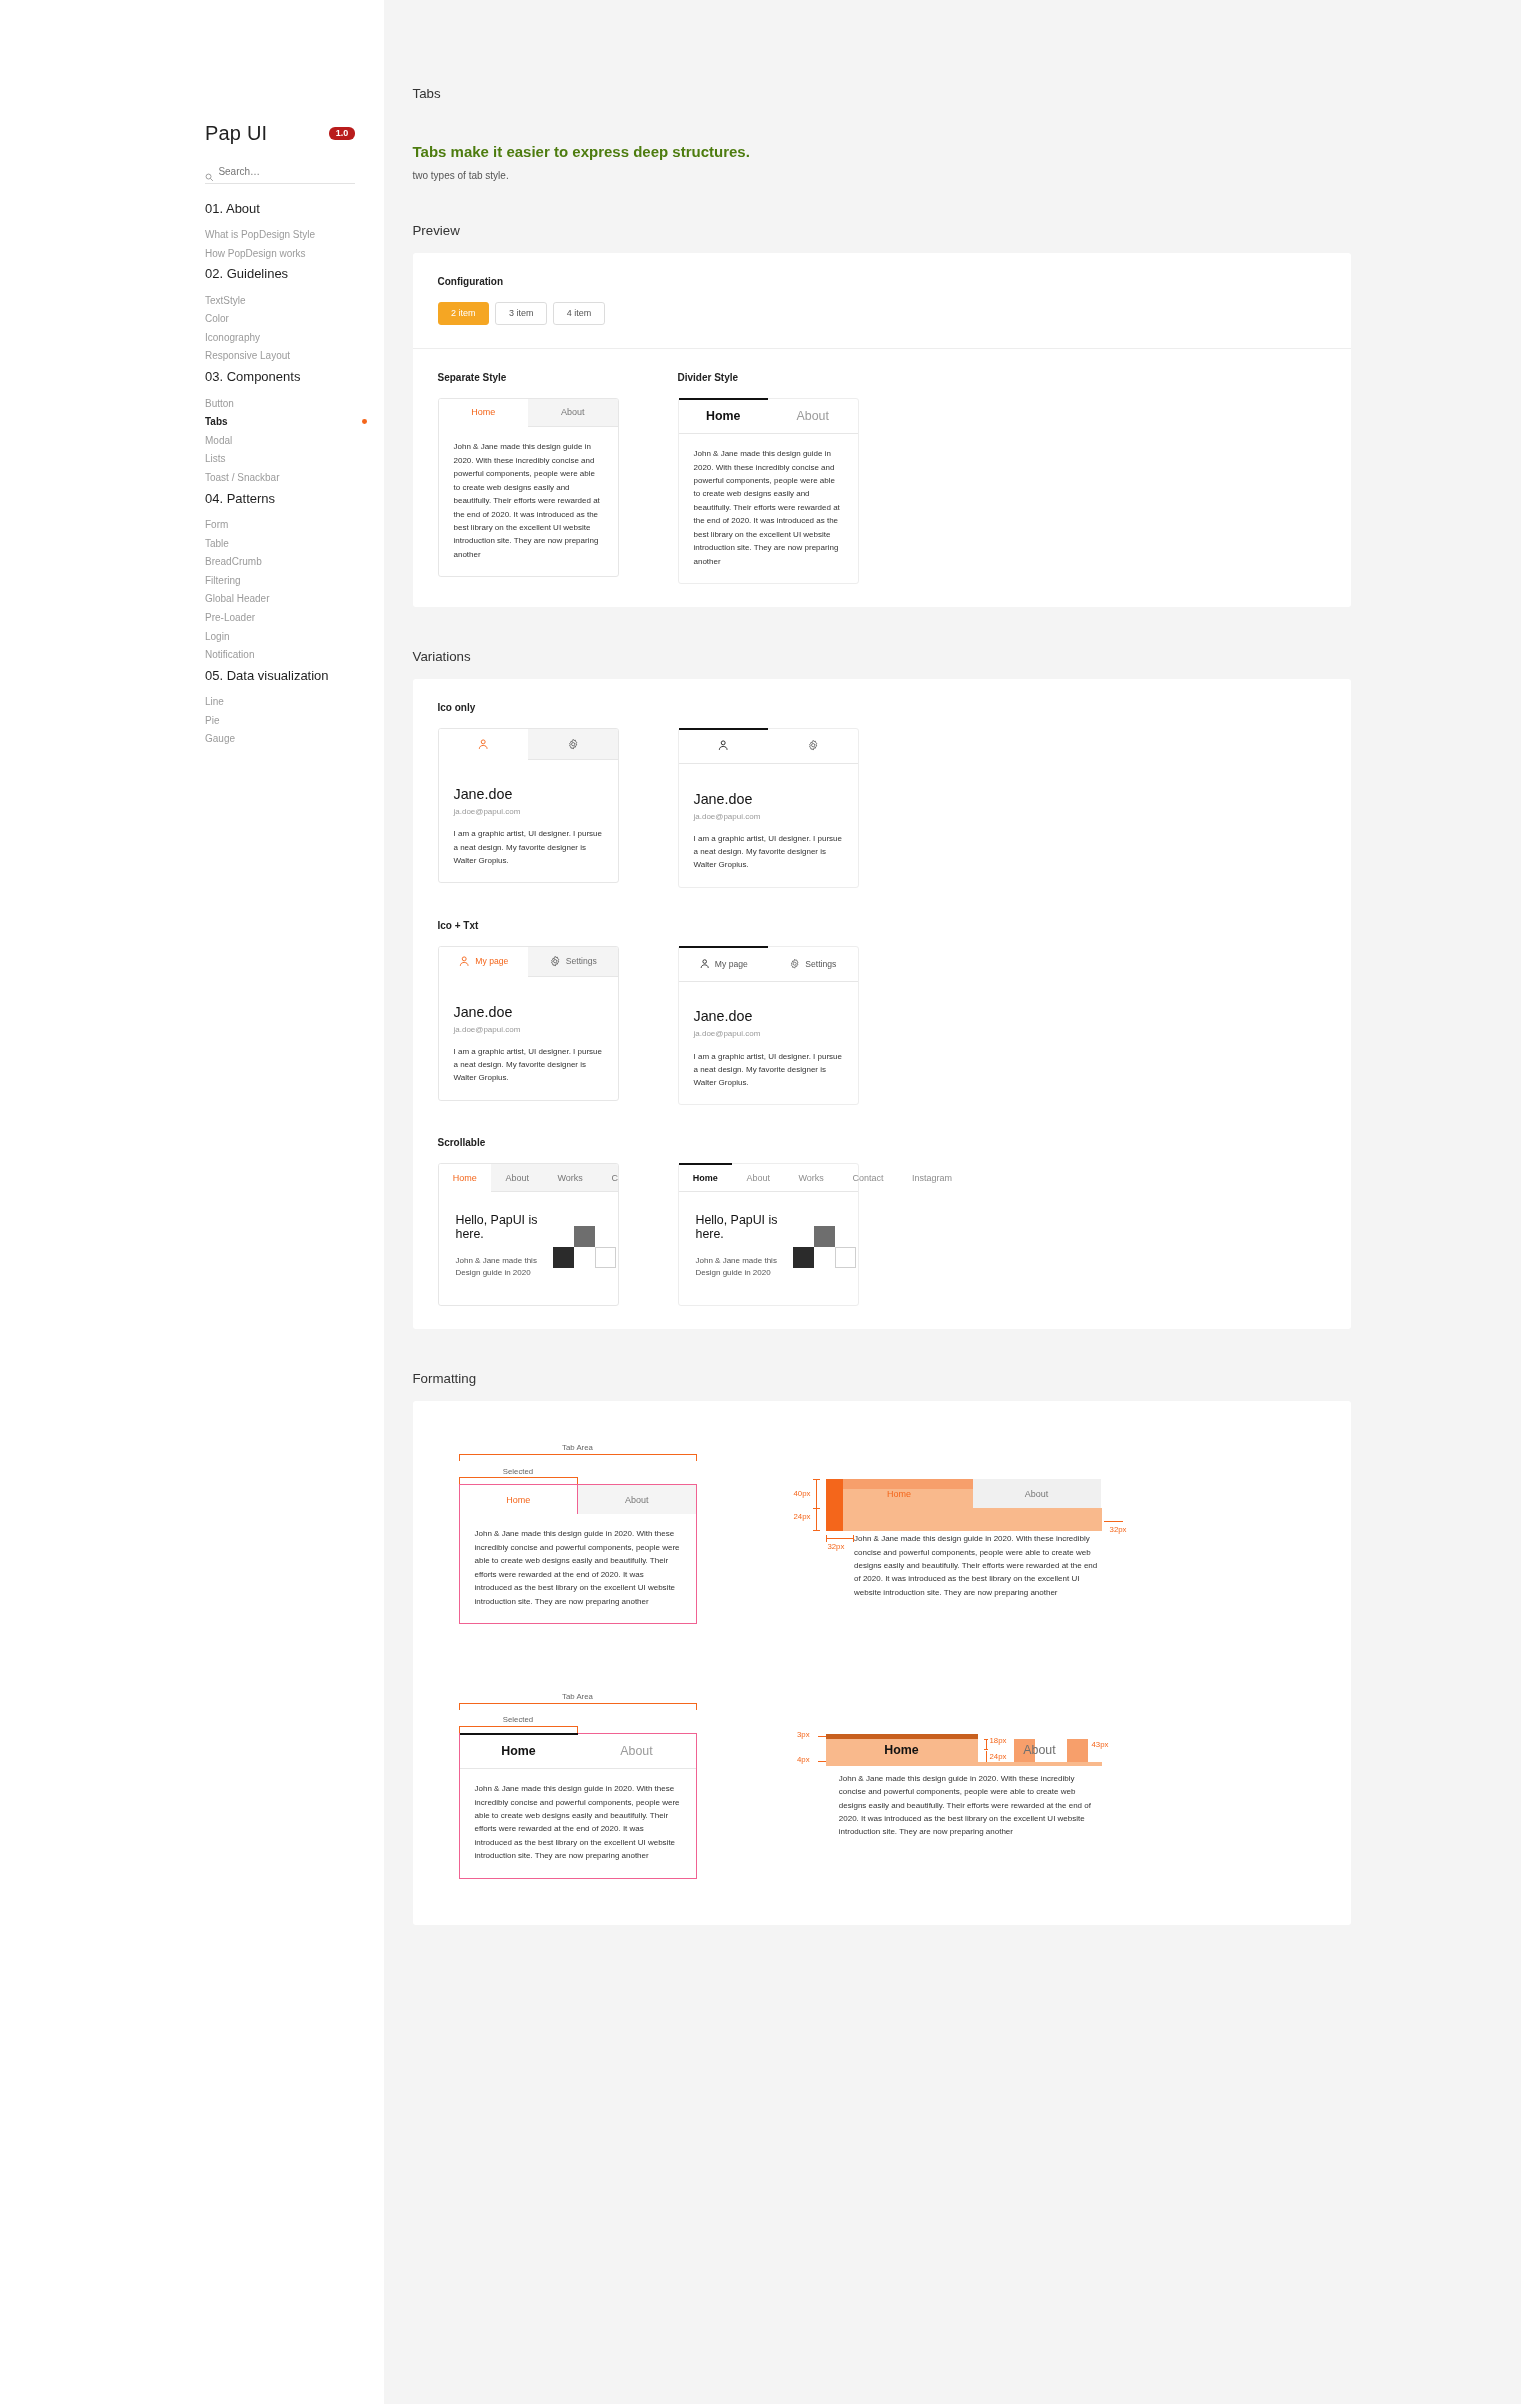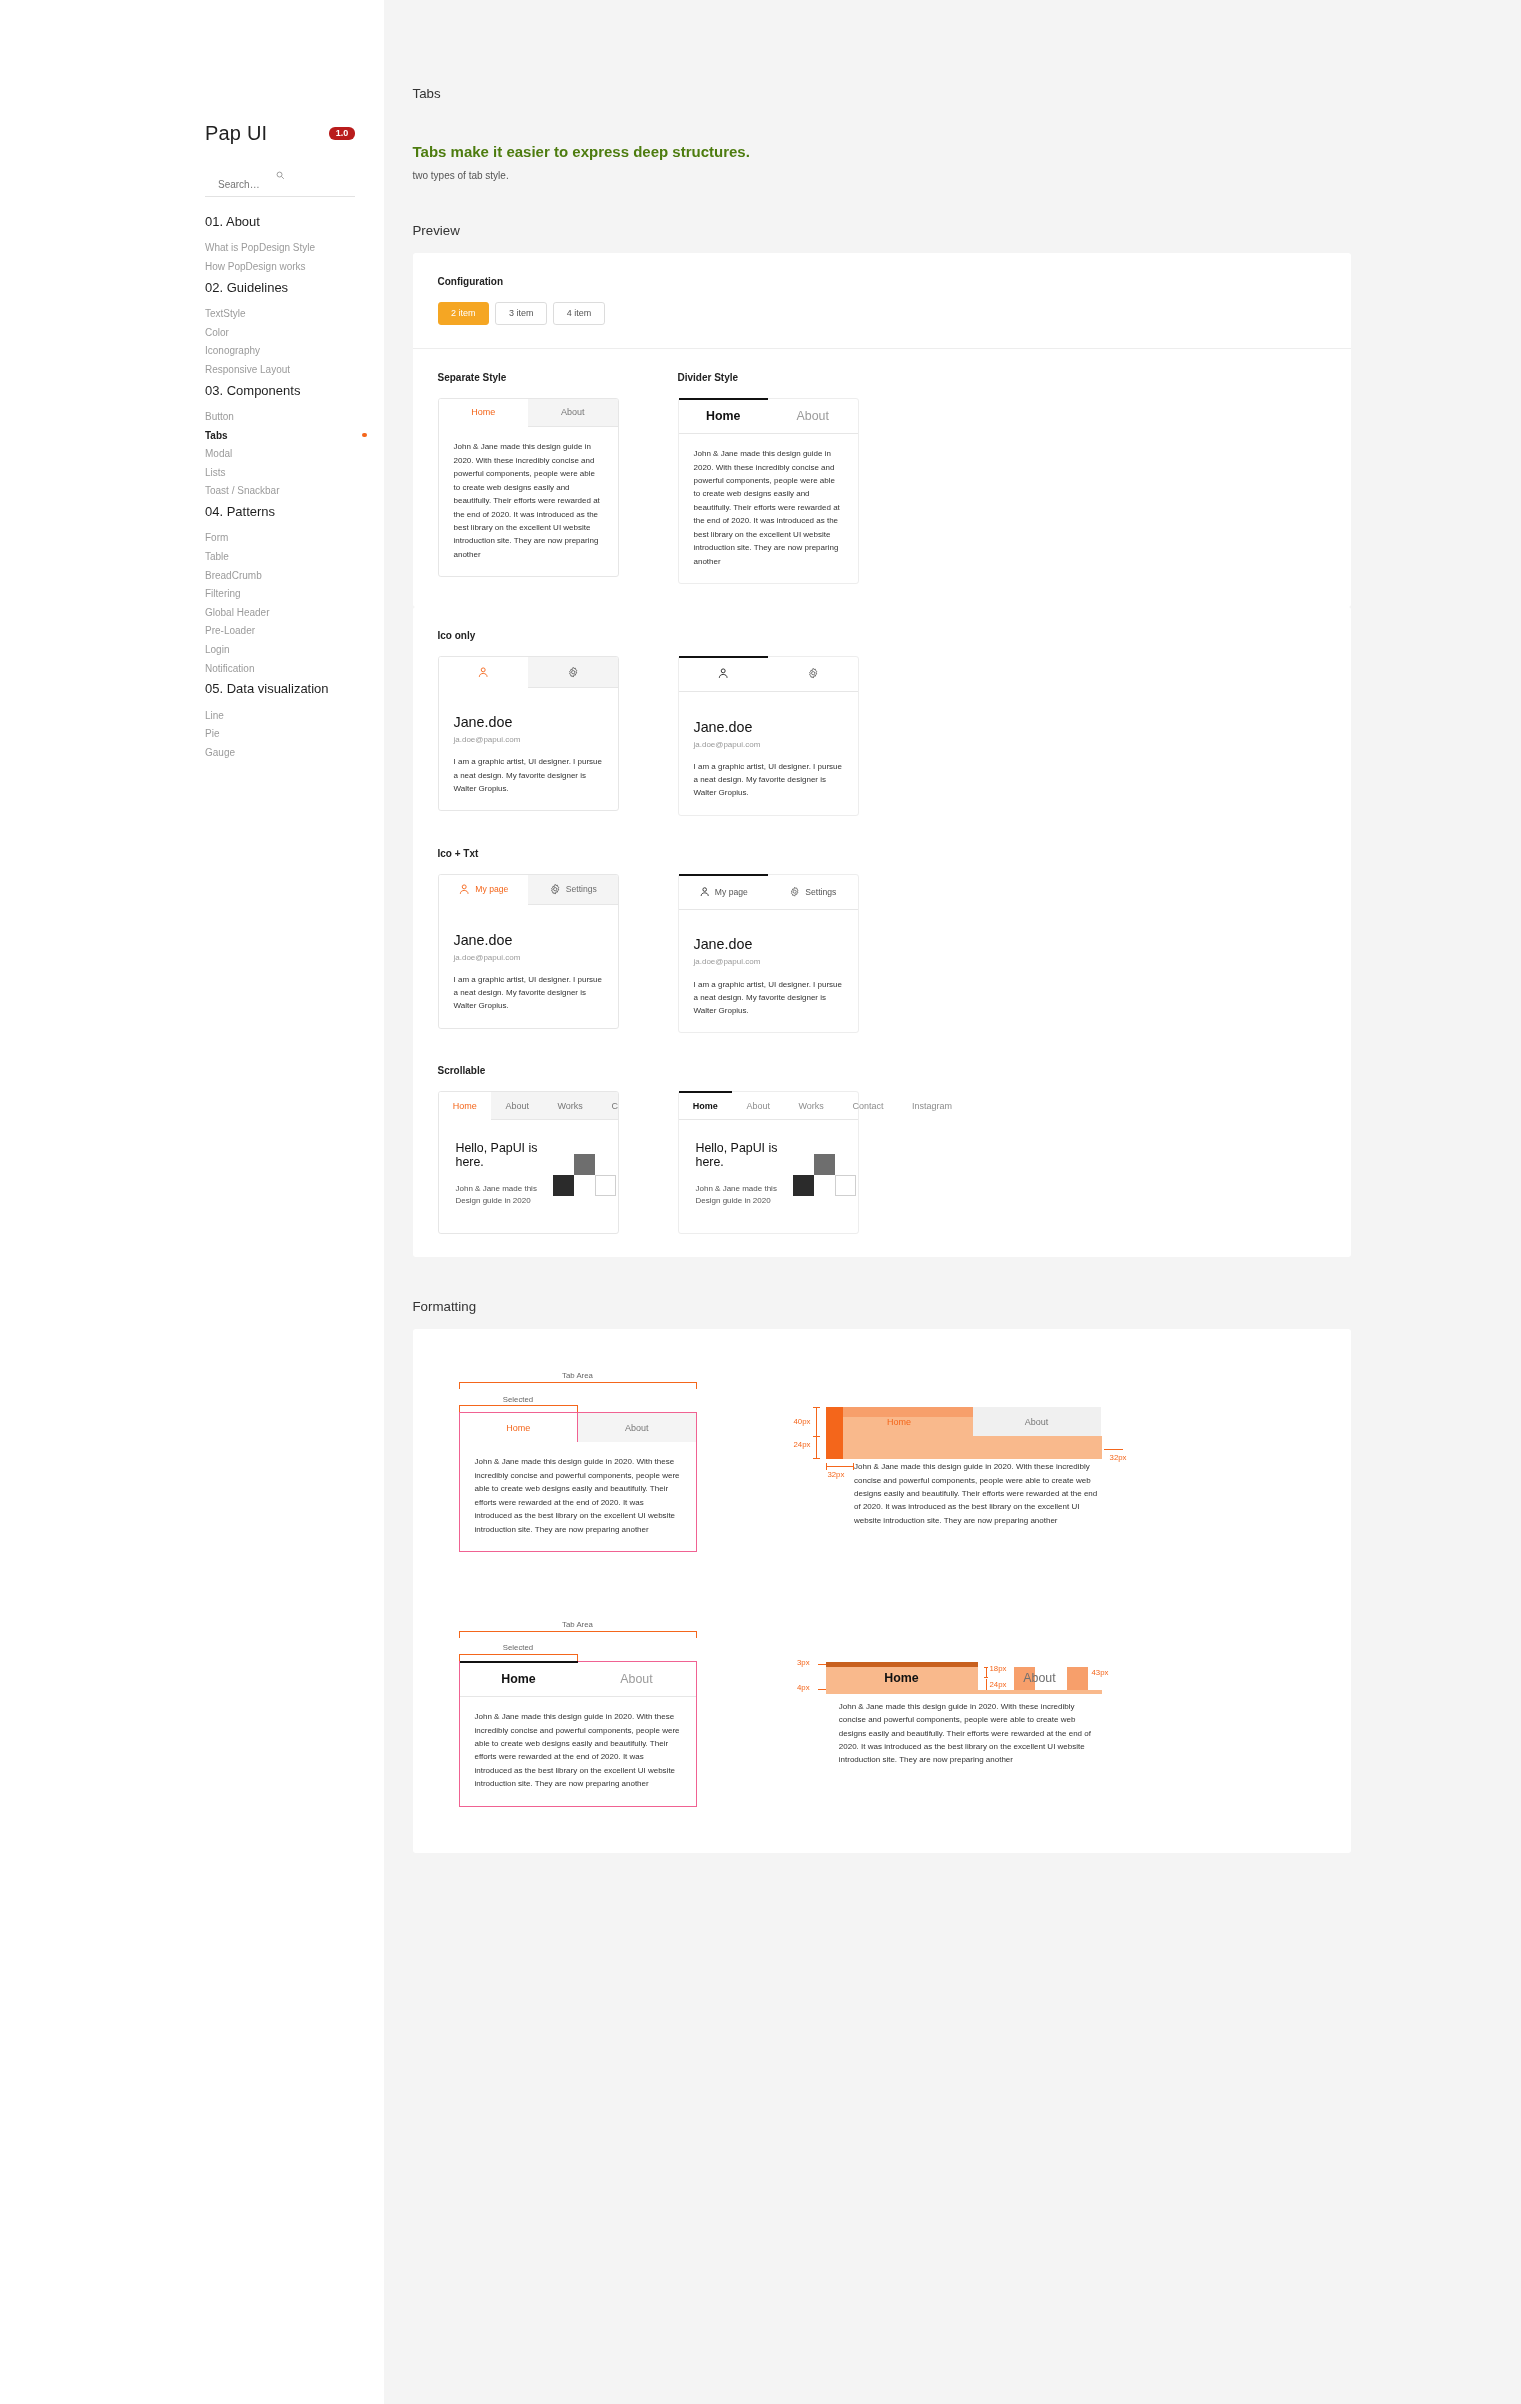--- a/index.html
+++ b/index.html
@@ -31,21 +31,20 @@
     line-height: 1;
   }
   .search-wrap {
     margin-top: 21px;
     width: 150px;
     border-bottom: 1px solid #e2e2e2;
     padding-bottom: 5.7px;
     display: flex;
     align-items: center;
     gap: 4.8px;
-    flex-direction: column;
   }
   .search-icon { width: 8.6px; height: 8.6px; flex: 0 0 8.6px; display:block; }
   .search-input {
     border: none;
     outline: none;
     font-family: "Liberation Sans", sans-serif;
     font-size: 10px;
     color: #9a9a9a;
     background: transparent;
     width: 124px;
@@ -442,20 +441,21 @@
                 </div>
                 <div class="demo-body">
                   <div class="demo-text">John &amp; Jane made this design guide in 2020. With these incredibly concise and powerful components, people were able to create web designs easily and beautifully. Their efforts were rewarded at the end of 2020. It was introduced as the best library on the excellent UI website introduction site. They are now preparing another</div>
                 </div>
               </div>
             </div>
           </div>
         </div>
       </section>
 
+      <div class="section-head">Variations</div>
       <section class="card">
         <div class="card-pad">
 
           <div class="block-label">Ico only</div>
           <div class="two-col" style="margin-bottom:32px;">
             <div class="col">
               <div class="demo">
                 <div class="tabbar">
                   <div class="tab-ico active">
                     <span>

